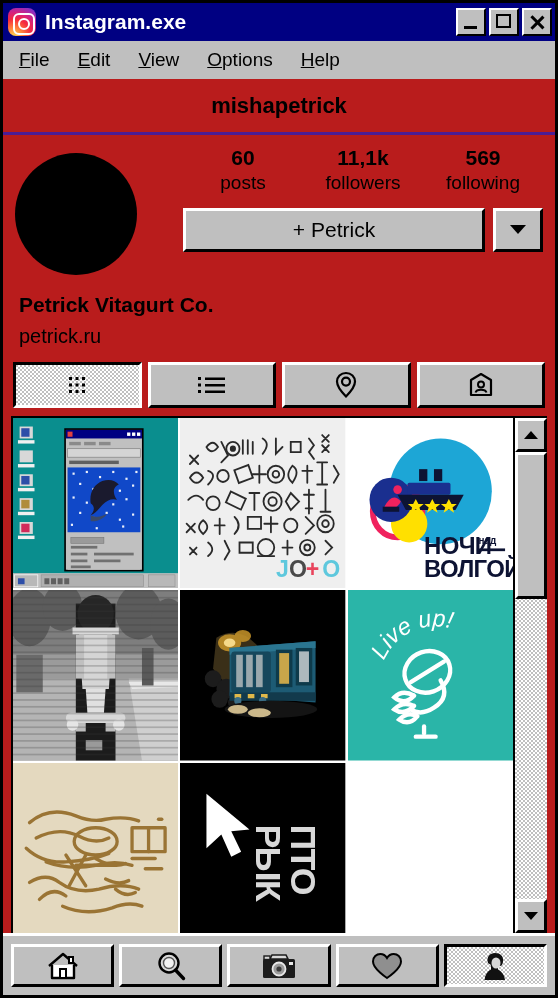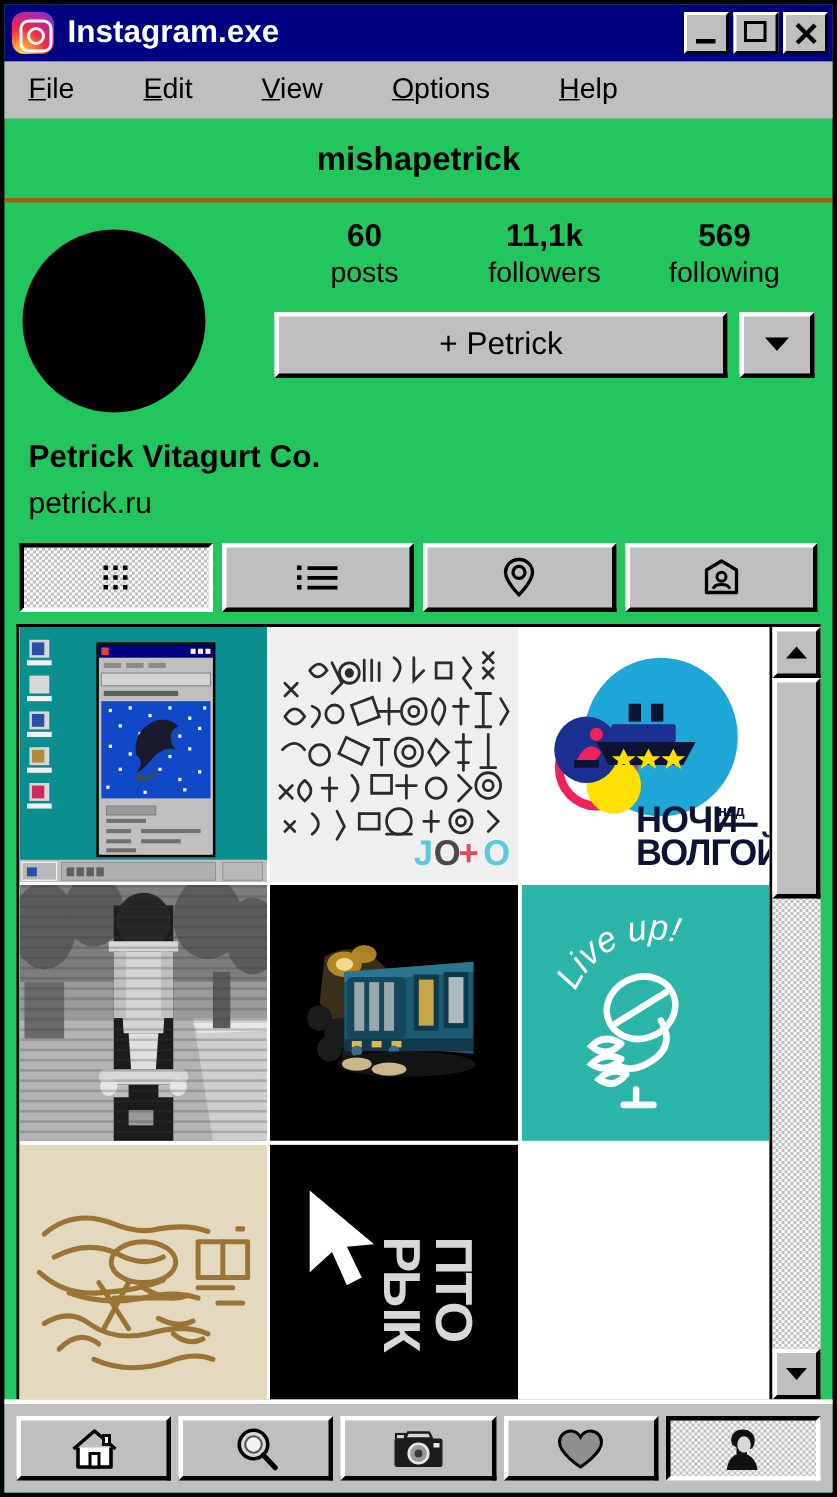--- a/index.html
+++ b/index.html
@@ -7,21 +7,21 @@
     width: 558px; height: 998px;
     background: #000;
     font-family: "Liberation Sans", sans-serif;
     overflow: hidden;
   }
 
   
   #window {
     position: absolute; left: 0; top: 0;
     width: 558px; height: 998px;
-    background: #22c55e;
+    background: #b91c1c;
     border: 3px solid #000;
     display: flex; flex-direction: column;
   }
 
   
   #titlebar {
     height: 38px; background: #000082;
     display: flex; align-items: center;
     padding: 0 3px 0 5px; flex: none;
   }
@@ -57,32 +57,32 @@
   .tb-close::before, .tb-close::after {
     content:""; position:absolute; left:12px; top:4px;
     width:2.5px; height:17px; background:#000;
   }
   .tb-close::before { transform: rotate(45deg); }
   .tb-close::after  { transform: rotate(-45deg); }
 
   
   #menubar {
     height:38px; display:flex; align-items:center;
-    padding-left:16px; gap:46px; flex:none; background:#bfbfbf;
+    padding-left:16px; gap:28px; flex:none; background:#bfbfbf;
   }
   .menu-item {
     font-size:19px; color:#000; cursor:pointer; white-space:nowrap;
   }
   .menu-item u { text-decoration: underline; }
 
   
   #username-bar {
     height:56px; display:flex; align-items:center; justify-content:center;
     font-size:22px; font-weight:bold; flex:none;
-    border-bottom:3px solid #a16207;
+    border-bottom:3px solid #4c1d95;
   }
 
   
   #profile {
     padding:10px 12px 0 12px; flex:none;
     display:flex;
     gap:28px;
   }
   #avatar {
     width:122px; height:122px; border-radius:50%;

